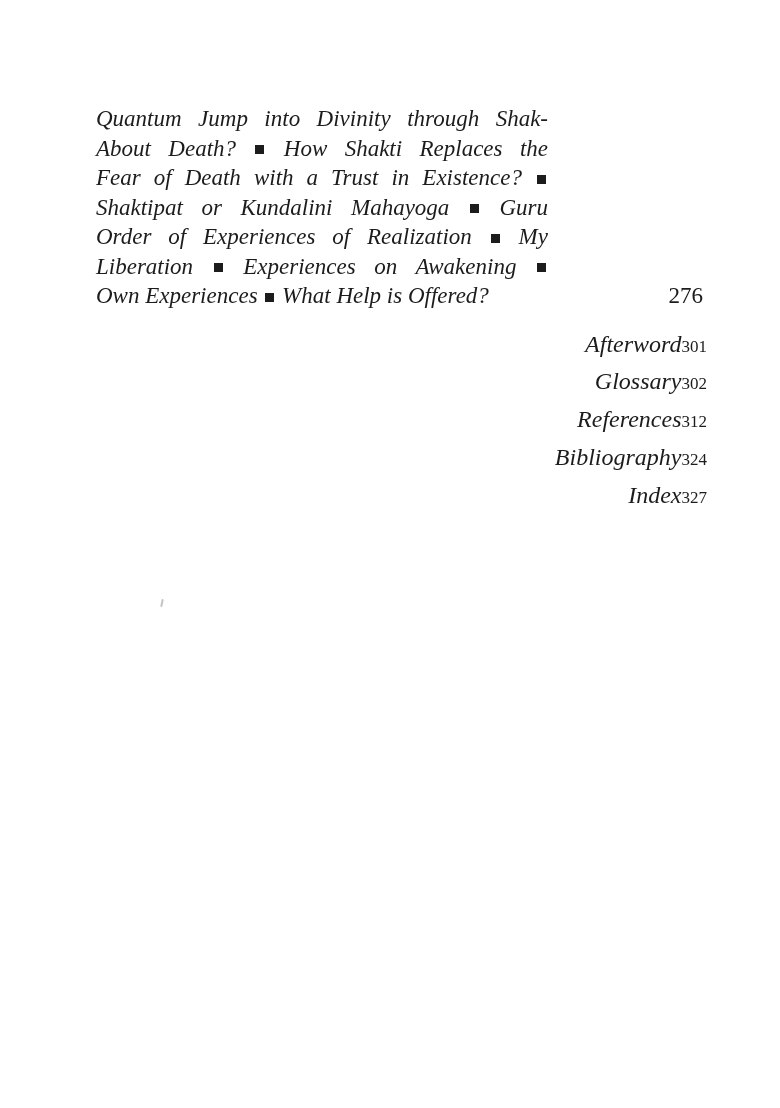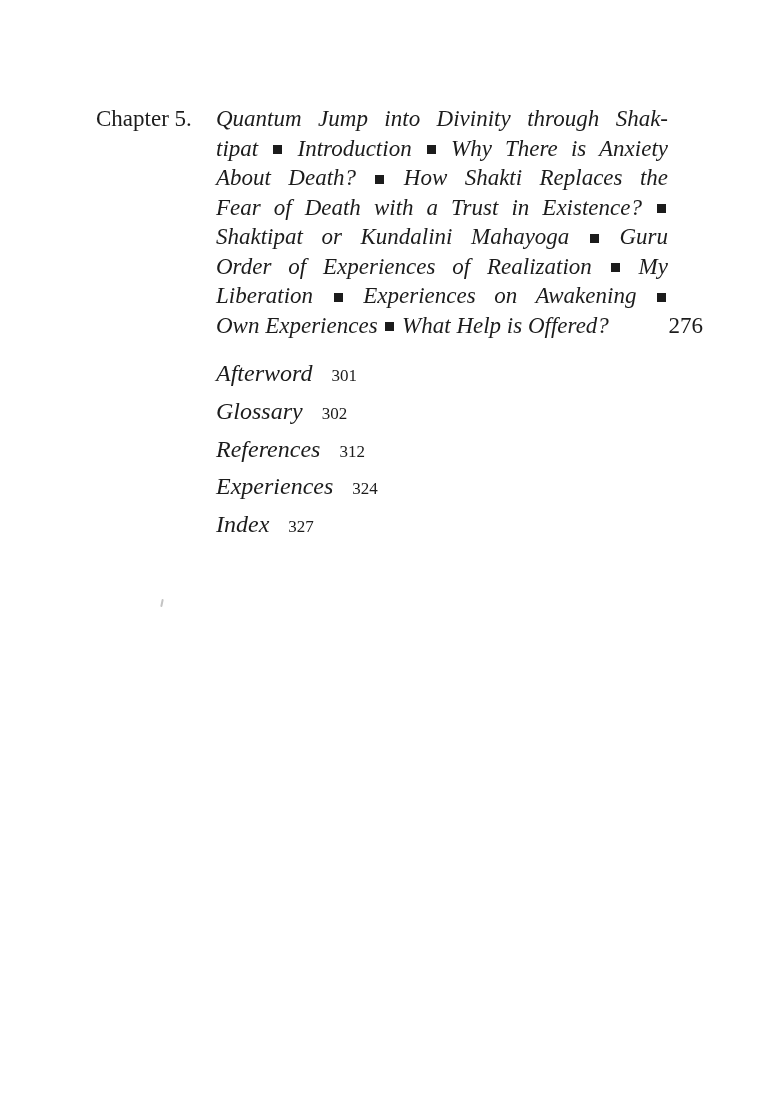--- a/index.html
+++ b/index.html
@@ -61,24 +61,23 @@
     line-height: 29.5px;
     font-size: 23px;
   }
   .backmatter {
     margin-left: 120px;
     margin-top: 16px;
     width: 491px;
   }
   .bm-row {
     display: flex;
-    justify-content: flex-start;
+    justify-content: flex-end;
     align-items: baseline;
     line-height: 34.8px;
-    gap: 19px;
   }
   .bm-title {
     font-style: italic;
     font-size: 24px;
   }
   .bm-page {
     font-style: normal;
     font-size: 17px;
   }
   .speck {
@@ -93,24 +92,22 @@
   }
 </style>
 </head>
 <body>
 
 <div class="page">
 
   <div class="content">
 
     <div class="chapter-row">
-      <div class="chapter-label">Chapter 5.</div>
       <div class="chapter-para">
         <div class="line">Quantum Jump into Divinity through Shak-</div>
-        <div class="line">tipat <span class="sq"></span> Introduction <span class="sq"></span> Why There is Anxiety</div>
         <div class="line">About Death? <span class="sq"></span> How Shakti Replaces the</div>
         <div class="line">Fear of Death with a Trust in Existence? <span class="sq"></span></div>
         <div class="line">Shaktipat or Kundalini Mahayoga <span class="sq"></span> Guru</div>
         <div class="line">Order of Experiences of Realization <span class="sq"></span> My</div>
         <div class="line">Liberation <span class="sq"></span> Experiences on Awakening <span class="sq"></span></div>
         <div class="line last">Own Experiences <span class="sq"></span> What Help is Offered?</div>
       </div>
       <div class="chapter-page">276</div>
     </div>
 
@@ -121,21 +118,21 @@
       </div>
       <div class="bm-row">
         <span class="bm-title">Glossary</span>
         <span class="bm-page">302</span>
       </div>
       <div class="bm-row">
         <span class="bm-title">References</span>
         <span class="bm-page">312</span>
       </div>
       <div class="bm-row">
-        <span class="bm-title">Experiences</span>
+        <span class="bm-title">Bibliography</span>
         <span class="bm-page">324</span>
       </div>
       <div class="bm-row">
         <span class="bm-title">Index</span>
         <span class="bm-page">327</span>
       </div>
     </div>
 
   </div>
 

